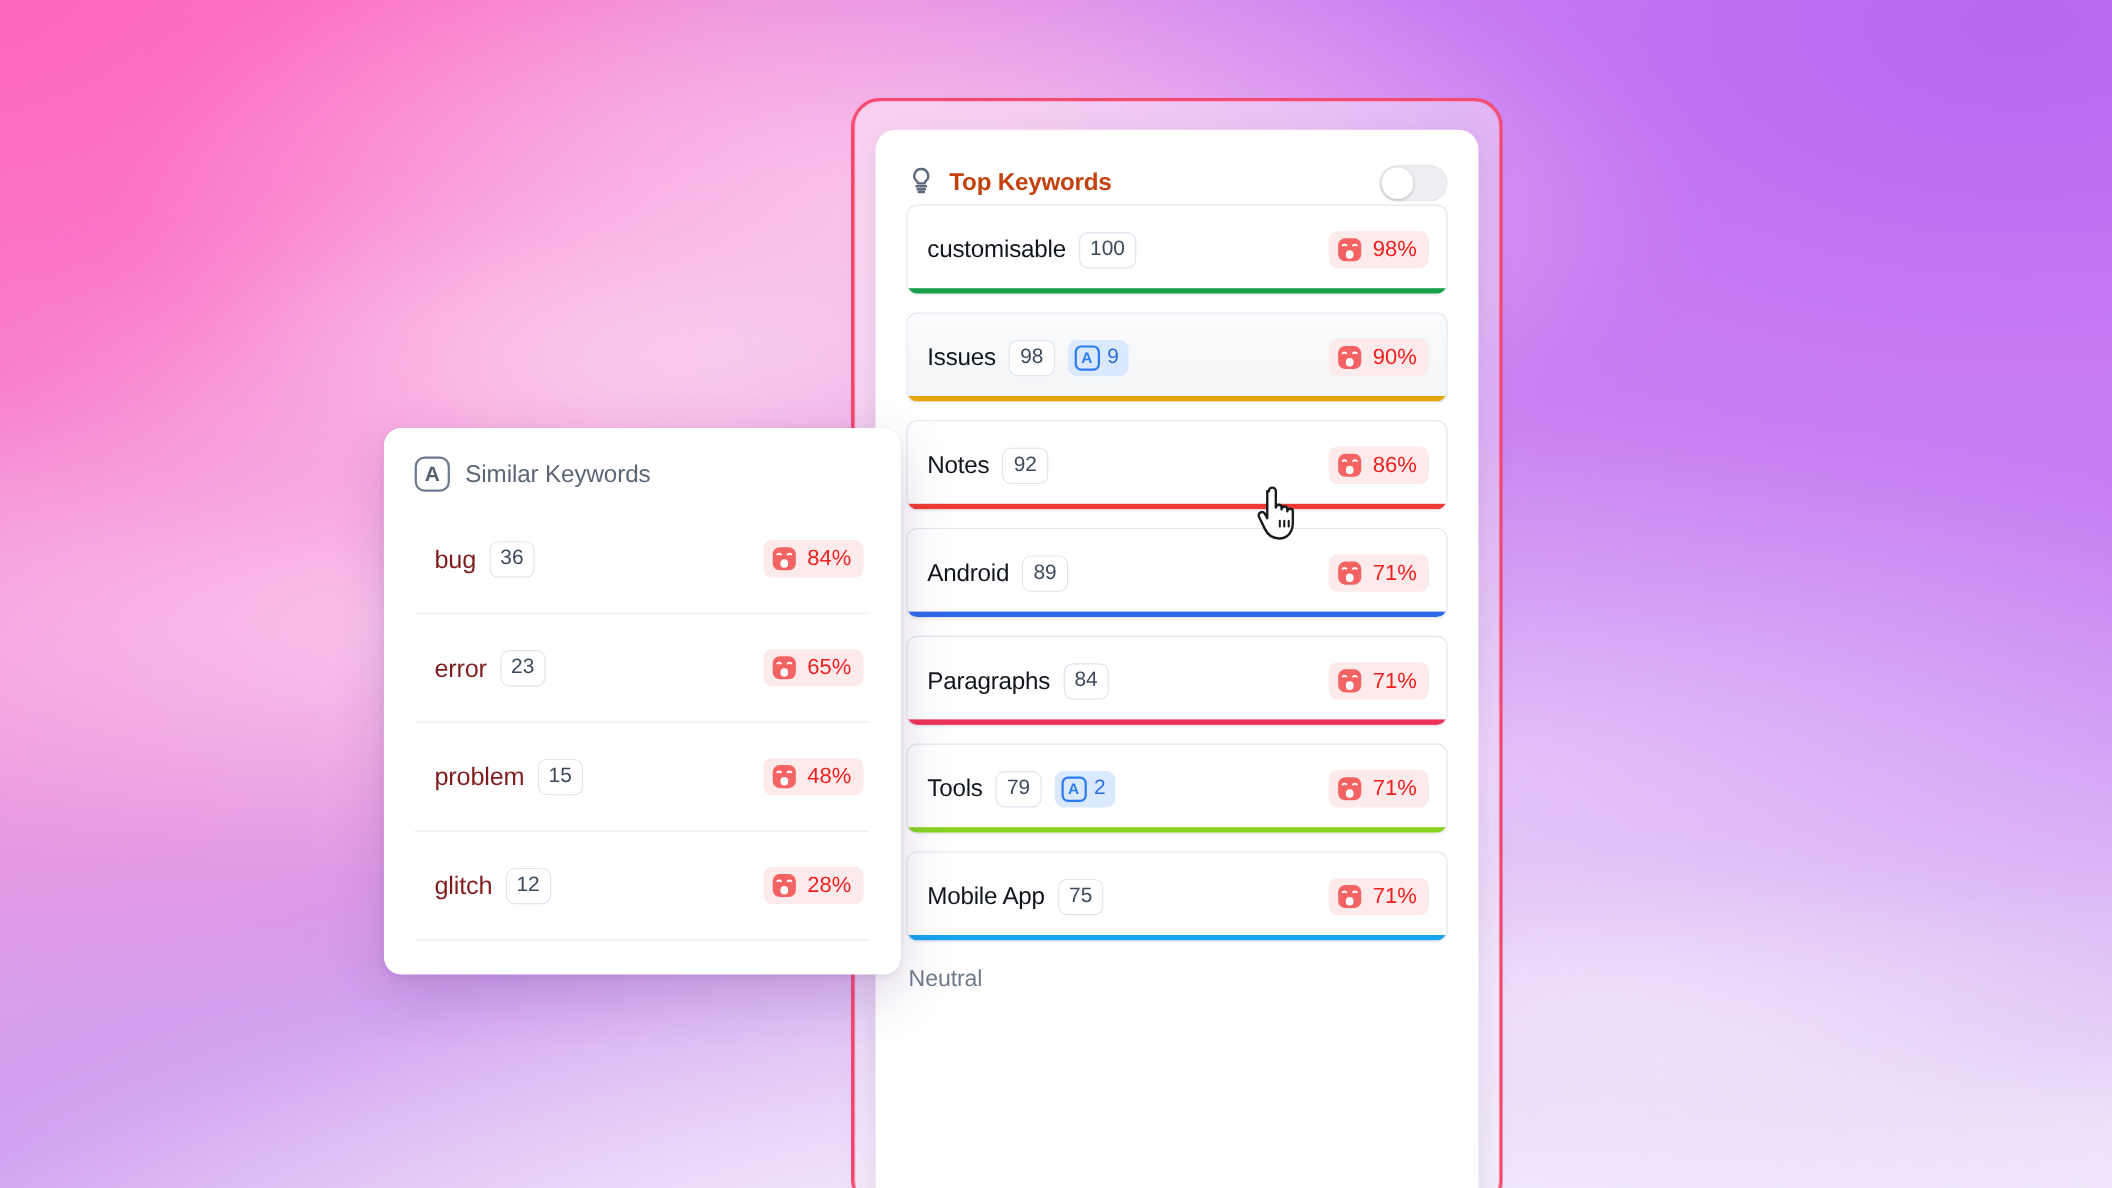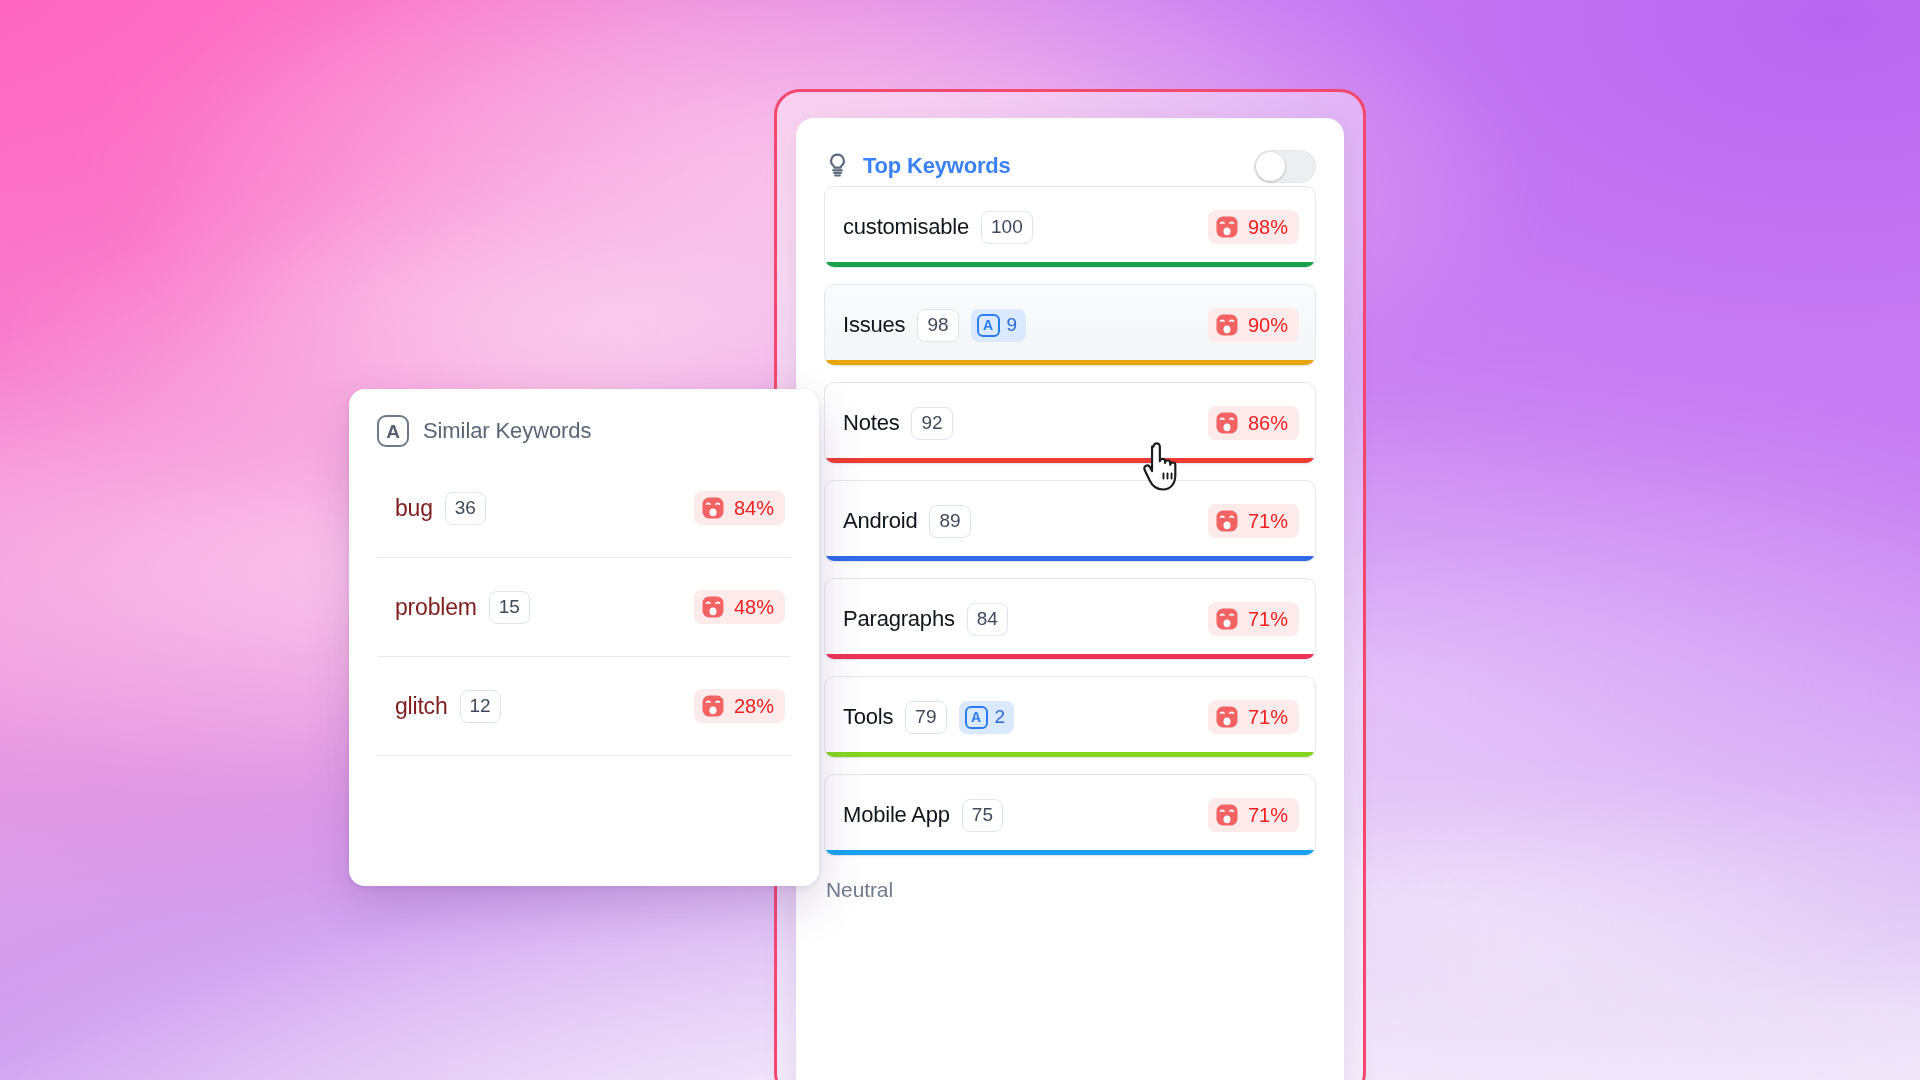--- a/index.html
+++ b/index.html
@@ -51,21 +51,21 @@
     left:796px; top:118px;
     width:548px; height:1010px;
     background:#ffffff;
     border-radius:18px;
     box-shadow:0 10px 34px rgba(80,40,110,.13);
     padding:28px 28px 0 28px;
   }
 
   .card-header { display:flex; align-items:center; justify-content:space-between; height:40px; }
   .card-title-wrap { display:flex; align-items:center; gap:12px; }
-  .card-title { font-size:22px; font-weight:700; color:#3b82f6; letter-spacing:-.2px; }
+  .card-title { font-size:22px; font-weight:700; color:#c2410c; letter-spacing:-.2px; }
 
   .toggle {
     width:62px; height:33px; border-radius:17px;
     background:#edeef2; position:relative; flex:0 0 auto;
     box-shadow:inset 0 0 0 1px rgba(0,0,0,.03);
     cursor:pointer;
   }
   .toggle .knob {
     position:absolute; left:2px; top:2px;
     width:29px; height:29px; border-radius:50%;
@@ -332,20 +332,35 @@
             <rect x="1.5" y="1.5" width="21" height="21" rx="6.5" fill="#f46363"></rect>
             <path d="M5.6 8.1c1.1-.9 2.3-.9 3.4 0" stroke="#ffffff" stroke-width="1.7" stroke-linecap="round" fill="none"></path>
             <path d="M15 8.1c1.1-.9 2.3-.9 3.4 0" stroke="#ffffff" stroke-width="1.7" stroke-linecap="round" fill="none"></path>
             <ellipse cx="12" cy="16.3" rx="3.5" ry="3.9" fill="#ffffff"></ellipse>
           </svg>
           <span class="pct-text">84%</span>
         </div>
       </div>
       <div class="sim-row">
         <div class="sim-left">
+          <span class="sim-name">error</span>
+          <span class="count-chip">23</span>
+        </div>
+        <div class="pct-chip">
+          <svg class="face" viewBox="0 0 24 24">
+            <rect x="1.5" y="1.5" width="21" height="21" rx="6.5" fill="#f46363"></rect>
+            <path d="M5.6 8.1c1.1-.9 2.3-.9 3.4 0" stroke="#ffffff" stroke-width="1.7" stroke-linecap="round" fill="none"></path>
+            <path d="M15 8.1c1.1-.9 2.3-.9 3.4 0" stroke="#ffffff" stroke-width="1.7" stroke-linecap="round" fill="none"></path>
+            <ellipse cx="12" cy="16.3" rx="3.5" ry="3.9" fill="#ffffff"></ellipse>
+          </svg>
+          <span class="pct-text">65%</span>
+        </div>
+      </div>
+      <div class="sim-row">
+        <div class="sim-left">
           <span class="sim-name">problem</span>
           <span class="count-chip">15</span>
         </div>
         <div class="pct-chip">
           <svg class="face" viewBox="0 0 24 24">
             <rect x="1.5" y="1.5" width="21" height="21" rx="6.5" fill="#f46363"></rect>
             <path d="M5.6 8.1c1.1-.9 2.3-.9 3.4 0" stroke="#ffffff" stroke-width="1.7" stroke-linecap="round" fill="none"></path>
             <path d="M15 8.1c1.1-.9 2.3-.9 3.4 0" stroke="#ffffff" stroke-width="1.7" stroke-linecap="round" fill="none"></path>
             <ellipse cx="12" cy="16.3" rx="3.5" ry="3.9" fill="#ffffff"></ellipse>
           </svg>

